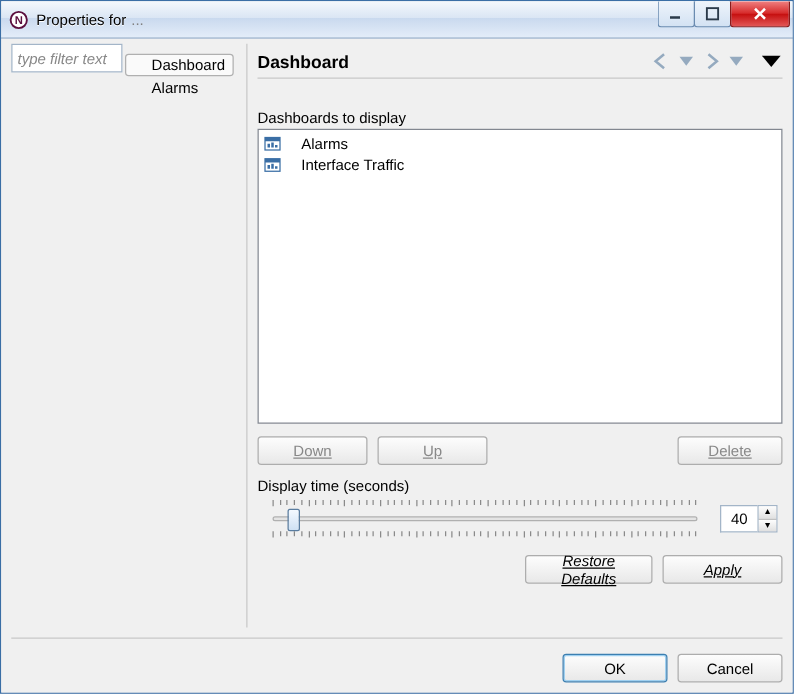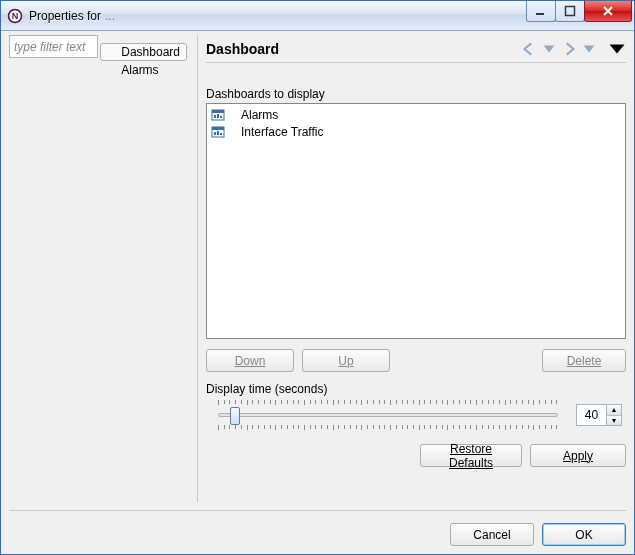--- a/index.html
+++ b/index.html
@@ -195,21 +195,21 @@
   .spin-btn {
     flex:1; background:linear-gradient(#fdfdfd,#e0e0e0);
     display:flex; align-items:center; justify-content:center;
     font-size:7px; line-height:1;
   }
   .spin-btn + .spin-btn { border-top:1px solid #c0c0c0; }
 
   .restore-row {
     display:flex; justify-content:flex-end; gap:8px; margin-top:14px;
   }
-  .restore-row .btn { width:96px; text-decoration: none; }
+  .restore-row .btn { width:96px; text-decoration: none; font-style: italic; }
   .restore-row .btn.mn { text-decoration: underline; text-decoration-color:#000;}
   .restore-row .btn.restore { width:102px; }
 
   .hr {
     height:1px; background:#c8c8c8; margin:8px 0;
   }
 
   .footer {
     display:flex; justify-content:flex-end; gap:8px;
     margin-top:4px;
@@ -497,21 +497,21 @@
           <button class="btn mn">
               <span>Apply</span>
             </button>
         </div>
       </div>
     </div>
 
     <div class="hr"></div>
 
     <div class="footer">
+      <button class="btn default">
+          <span>OK</span>
+        </button>
       <button class="btn">
           <span>Cancel</span>
-        </button>
-      <button class="btn default">
-          <span>OK</span>
         </button>
     </div>
   </div>
 </div>
 
 </body></html>

